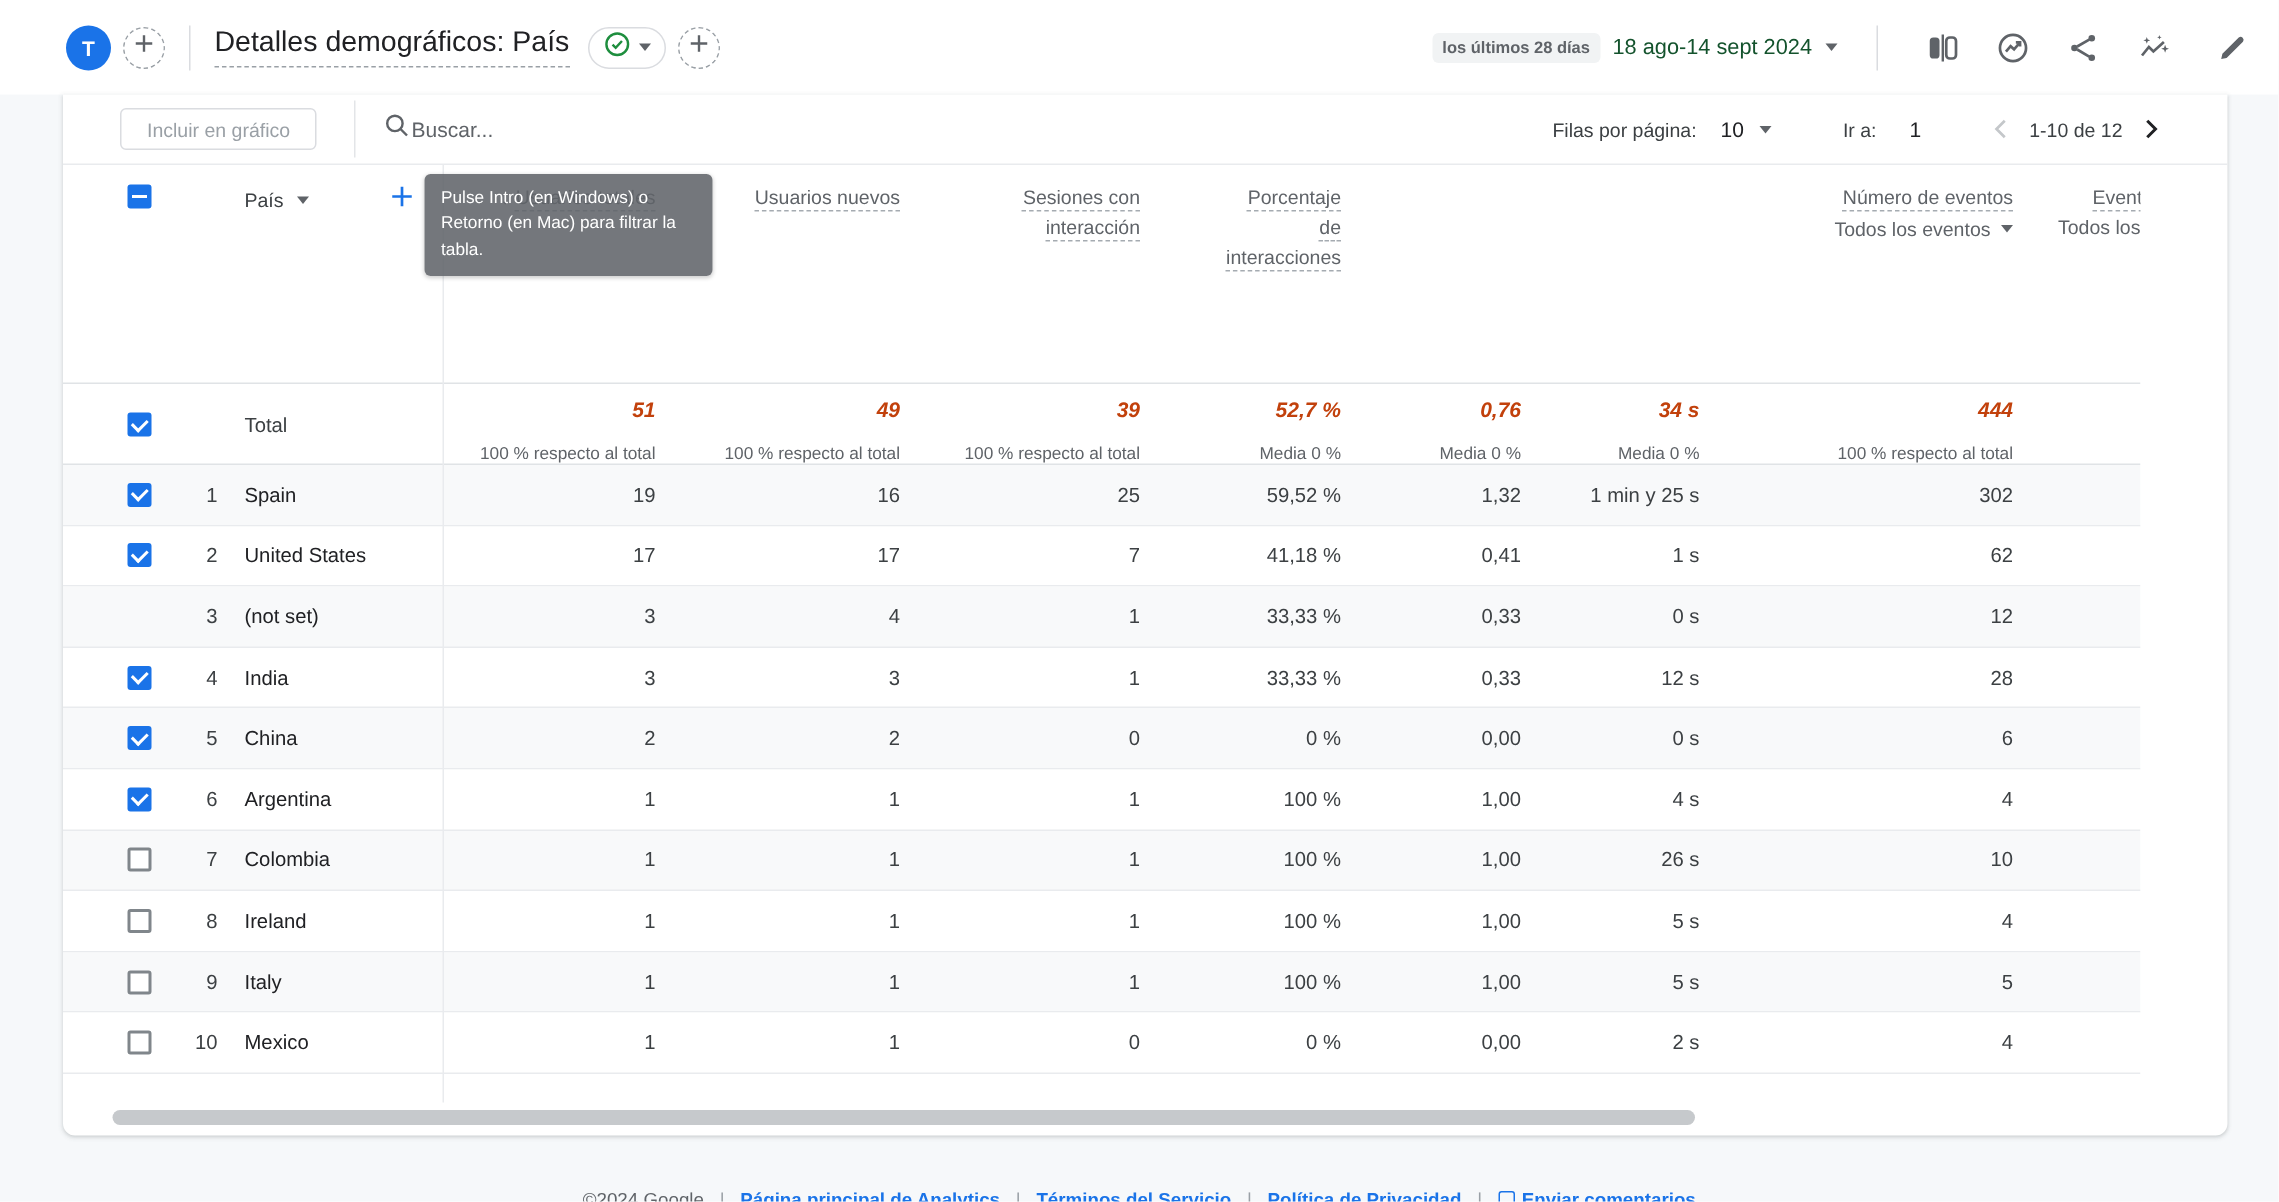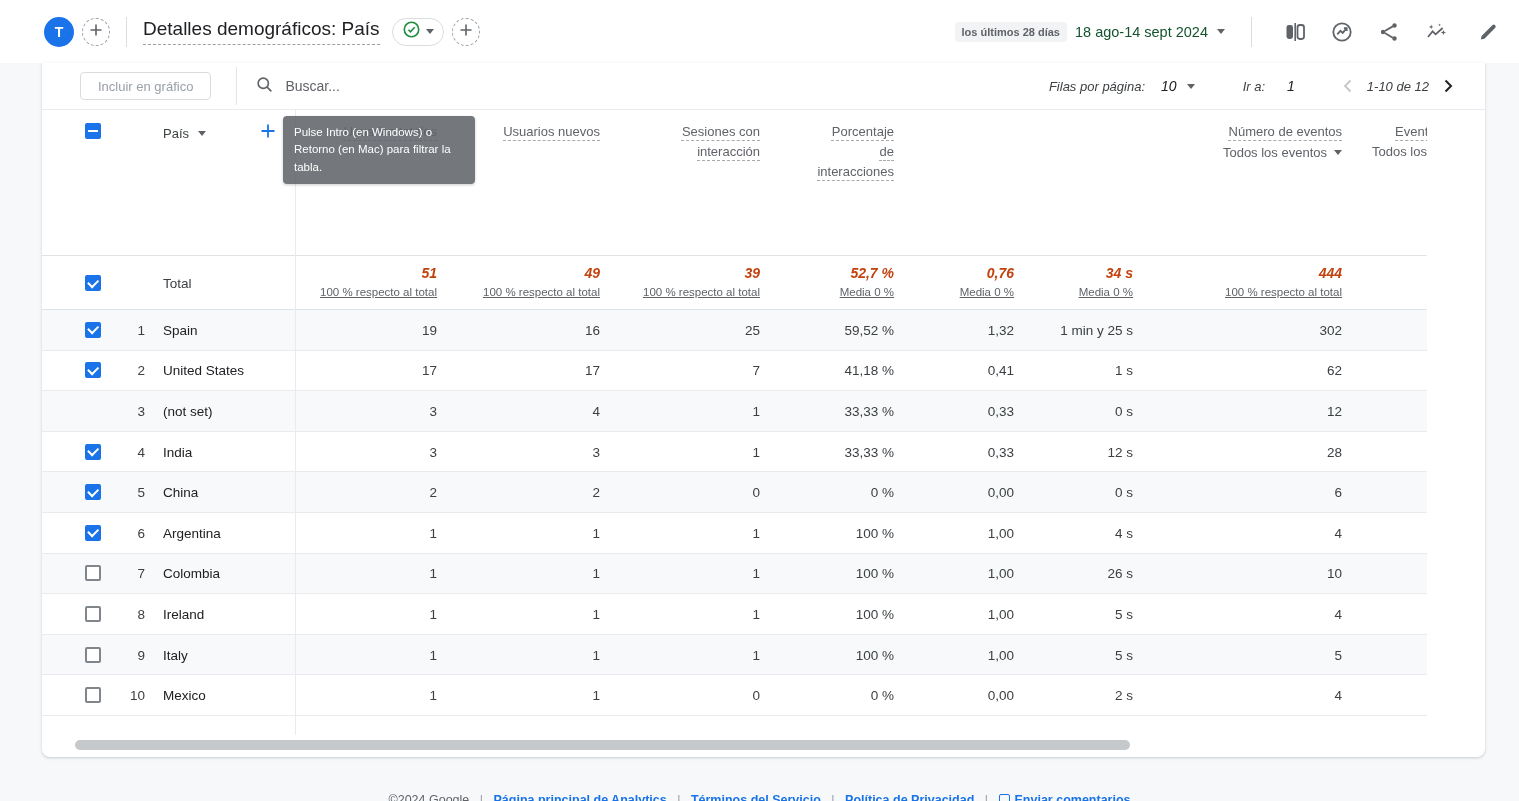--- a/index.html
+++ b/index.html
@@ -55,25 +55,25 @@
   }
   .toolbar {
     position:absolute; top:0; left:0; width:100%; height:47px;
     border-bottom:1px solid #e9ebee; display:flex; align-items:center;
   }
   .include-btn {
     margin-left:38px; height:28px; padding:0 17px; border:1px solid #dadce0; border-radius:4px;
     background:#fff; color:#9aa0a6; font-size:13px; display:flex; align-items:center; white-space:nowrap;
   }
   .tool-divider { width:1px; height:38px; background:#e3e5e8; margin-left:25px; }
-  .search-wrap { display:flex; align-items:center; margin-left:18px; gap:11px; }
+  .search-wrap { display:flex; align-items:center; margin-left:18px; }
   .search-input { border:none; outline:none; font-size:14px; color:#3c4043; width:300px;
     font-family:"Liberation Sans","DejaVu Sans",sans-serif; background:transparent; }
   .search-input::placeholder { color:#5f6368; }
-  .toolbar-right { margin-left:auto; display:flex; align-items:center; padding-right:30px;font-style:italic; }
+  .toolbar-right { margin-left:auto; display:flex; align-items:center; padding-right:44px; }
   .tlabel { font-size:13px; color:#3c4043; white-space:nowrap; }
   .tvalue { font-size:14px; color:#202124; }
   .rpp-value { margin-left:16px; }
   .rpp-caret { margin-left:10px; }
   .goto-label { margin-left:48px; }
   .goto-value { margin-left:22px; }
   .pg-chev { margin-left:46px; display:flex; align-items:center; }
   .pg-range { margin-left:13px; margin-right:13px; }
 
   
@@ -115,21 +115,21 @@
     background:rgba(95,99,104,.87); color:#fff; font-size:11.5px; line-height:1.5;
     padding:8px 11px; border-radius:4px; box-shadow:0 1px 3px rgba(0,0,0,.2);
   }
 
   .totalrow { position:absolute; left:0; top:145px; width:100%; height:55px;
     border-top:1px solid #e0e3e6; border-bottom:1px solid #e0e3e6; }
   .totalrow .cb { top:19px; }
   .total-label { position:absolute; left:121px; top:20px; font-size:13.5px; color:#3c4043; }
   .tcell { position:absolute; top:9px; text-align:right; }
   .tval { display:block; font-size:14px; font-weight:bold; color:#c2410c; white-space:nowrap;font-style:italic; }
-  .tsub { display:block; font-size:11.5px; color:#5f6368; margin-top:5px; white-space:nowrap;text-decoration:underline; }
+  .tsub { display:block; font-size:11.5px; color:#5f6368; margin-top:16px; white-space:nowrap; }
   .p1 { right:990px; } .p2 { right:827px; } .p3 { right:667px; } .p4 { right:533px; }
   .p5 { right:413px; } .p6 { right:294px; } .p7 { right:85px; }
 
   .rows { position:absolute; left:0; top:200px; width:100%; }
   .trow { position:relative; height:40.6px; border-bottom:1px solid #e9ebee; background:#fff; }
   .trow.alt { background:#f8f9fa; }
   .trow .cb { top:50%; margin-top:-8px; }
   .rc, .rv { position:absolute; top:50%; transform:translateY(-50%); font-size:13.5px; color:#3c4043; white-space:nowrap; }
   .rank { right:1282px; }
   .country { left:121px; color:#202124; }

